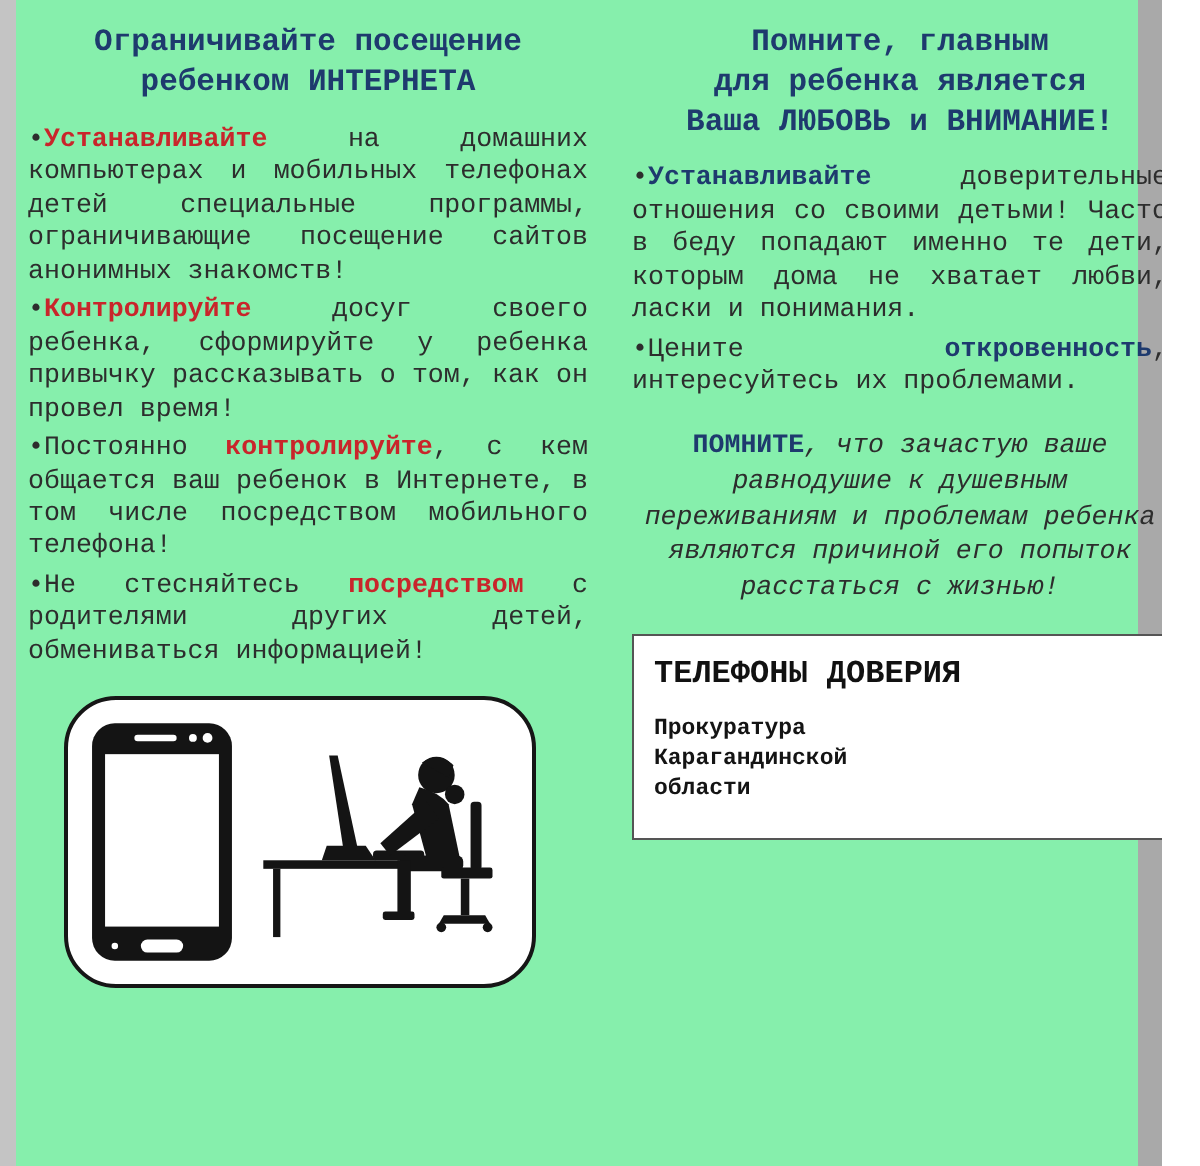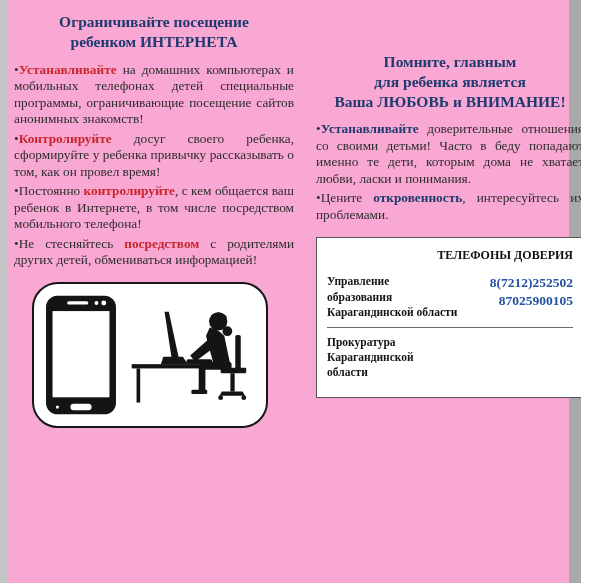--- a/index.html
+++ b/index.html
@@ -1,30 +1,30 @@
 <!DOCTYPE html>
 <html style="--navy: #1e3a6e; --red: #c9252b; --blue-numbers: #2553a4; --body-text: #2d2d2d; --table-border: #555555; --edge-left: #c4c4c4; --edge-right: #a9a9a9;"><head>
 <meta charset="utf-8">
 <style>
   html,body{margin:0;padding:0;background:#ffffff;}
   .page{
     position:relative;
     width:581px;height:583px;
-    background:#f9a8d4;
-    font-family:Liberation Serif, serif;
+    background:#86efac;
+    font-family:Liberation Mono, monospace;
     overflow:hidden;
   }
   .edge-left{position:absolute;left:0;top:0;width:8px;height:100%;background:var(--edge-left,#c4c4c4);}
   .edge-right{position:absolute;right:0;top:0;width:12px;height:100%;background:var(--edge-right,#a9a9a9);}
   .content{
     position:absolute;left:14px;top:8px;width:572px;
     display:flex;gap:22px;
   }
   .col-left{width:280px;flex:0 0 280px;}
-  .col-right{width:268px;flex:0 0 268px;margin-top:40px;}
+  .col-right{width:268px;flex:0 0 268px;}
 
   .col-title{
     color:var(--navy,#1e3a6e);
     font-weight:bold;
     font-size:15.5px;
     line-height:1.28;
     text-align:center;
     white-space:pre-line;
     margin:4px 0 10px 0;
   }
@@ -52,23 +52,23 @@
 
   .phones{
     margin-top:14px;
     border:1.5px solid var(--table-border,#555);
     background:#fff;
     padding:8px 10px 10px 10px;
     box-sizing:border-box;
     width:268px;
   }
   .phones-title{
-    text-align:right;
+    text-align:left;
     font-weight:bold;
-    font-size:12px;
+    font-size:16px;
     color:#111;
     margin:2px 0 4px 0;
   }
   .phone-row{
     display:flex;
     justify-content:space-between;
     align-items:flex-start;
     padding:7px 0 7px 0;
   }
   .phone-row + .phone-row{border-top:1px solid #6a6a6a;}
@@ -171,33 +171,25 @@
     <div class="col-right">
       <div class="col-title">Помните, главным
 для ребенка является
 Ваша ЛЮБОВЬ и ВНИМАНИЕ!</div>
 
       <div>
           <p class="bullet"><span class="seg-plain">•</span><span class="seg-navy">Устанавливайте</span><span class="seg-plain"> доверительные отношения со своими детьми! Часто в беду попадают именно те дети, которым дома не хватает любви, ласки и понимания.</span></p>
           <p class="bullet"><span class="seg-plain">•Цените </span><span class="seg-navy">откровенность</span><span class="seg-plain">, интересуйтесь их проблемами.</span></p>
         </div>
 
+      <div class="reminder"><span class="seg-navy">ПОМНИТЕ</span><span class="seg-italic">, что зачастую ваше равнодушие к душевным переживаниям и проблемам ребенка являются причиной его попыток расстаться с жизнью!</span></div>
 
       <div class="phones">
         <div class="phones-title">ТЕЛЕФОНЫ ДОВЕРИЯ</div>
         <div>
-            <div class="phone-row">
-              <div class="phone-label">Управление
-образования
-Карагандинской области</div>
-              <div class="phone-numbers">
-                <div>8(7212)252502</div>
-                <div>87025900105</div>
-              </div>
-            </div>
             <div class="phone-row">
               <div class="phone-label">Прокуратура
 Карагандинской
 области</div>
             </div>
           </div>
       </div>
     </div>
 
   </div>

